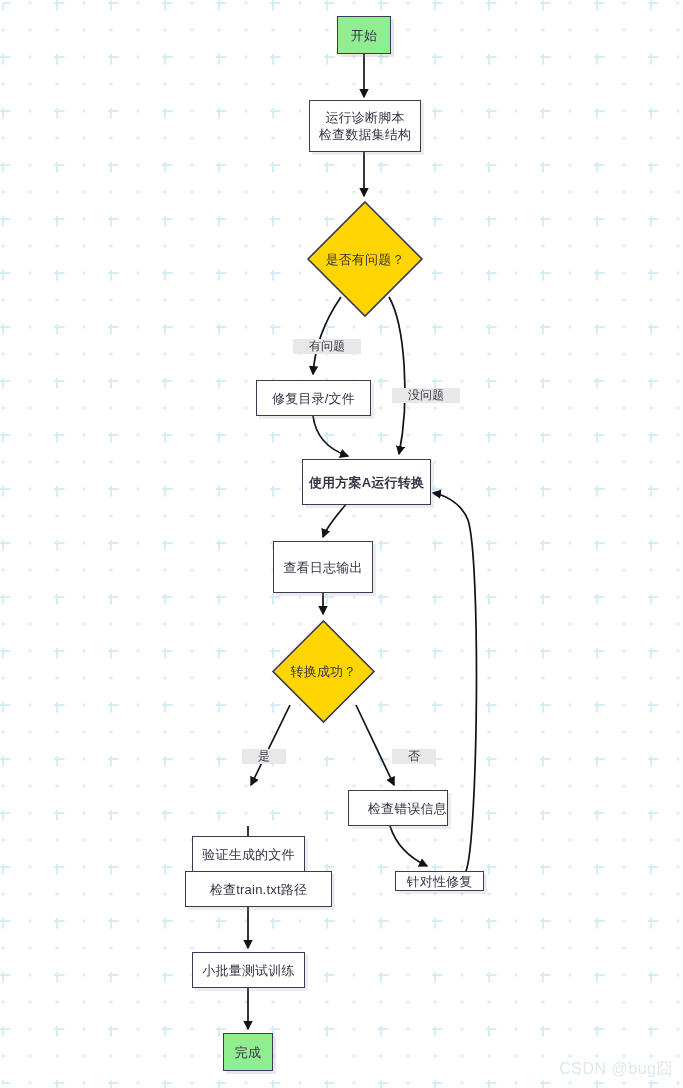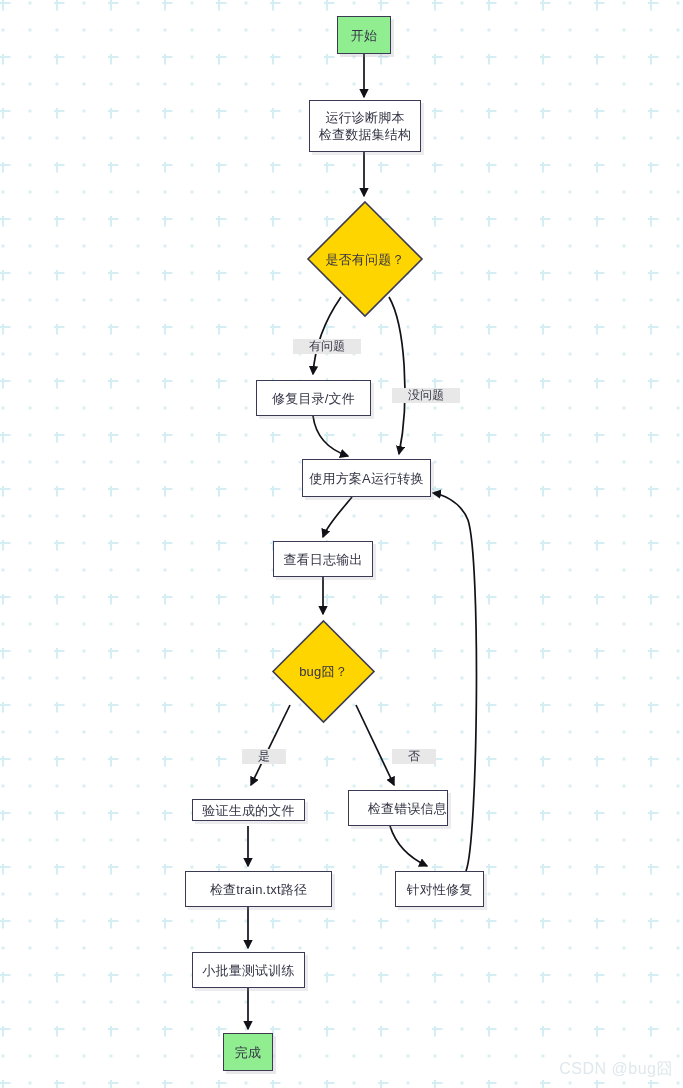--- a/index.html
+++ b/index.html
@@ -16,20 +16,21 @@
     background-color: #ffffff;
     background-image:
       
       linear-gradient(to right, #d6eef2 0 0),
       linear-gradient(to right, #d6eef2 0 0),
       
       radial-gradient(circle at 2px 2px, #d6eef2 1.6px, transparent 1.7px);
     background-size: 54px 54px, 54px 54px, 27px 27px;
     background-position: 0 0, 0 0, 2px 2px;
     font-family: "Liberation Sans", "DejaVu Sans", sans-serif;
+    border-radius: 11px;
   }
   
   #grid {
     position: absolute;
     inset: 0;
     z-index: 0;
     pointer-events: none;
   }
   #edges {
     position: absolute;
@@ -152,48 +153,48 @@
     <svg class="diamond-shape" viewBox="0 0 120 120">
       <polygon points="60,3 117,60 60,117 3,60" fill="#ffd500" stroke="#3a3a55" stroke-width="1.6"></polygon>
     </svg>
     <span class="diamond-label">是否有问题？</span>
   </div>
 
   <div class="node rect" style="left:256px; top:380px; width:115px; height:36px;">
     <span>修复目录/文件</span>
   </div>
 
-  <div class="node rect" style="left:302px; top:459px; width:129px; height:38px;">
+  <div class="node rect" style="left:302px; top:459px; width:129px; height:46px;font-weight:bold;">
     <span>使用方案A运行转换</span>
   </div>
 
-  <div class="node rect" style="left:273px; top:541px; width:100px; height:36px;">
+  <div class="node rect" style="left:273px; top:541px; width:100px; height:52px;">
     <span>查看日志输出</span>
   </div>
 
   <div class="node diamond" style="left:270px; top:618px; width:107px; height:107px;">
     <svg class="diamond-shape" viewBox="0 0 107 107">
       <polygon points="53.5,3 104,53.5 53.5,104 3,53.5" fill="#ffd500" stroke="#3a3a55" stroke-width="1.6"></polygon>
     </svg>
-    <span class="diamond-label">bug囧？</span>
-  </div>
-
-  <div class="node rect" style="left:192px; top:799px; width:113px; height:22px;">
+    <span class="diamond-label">转换成功？</span>
+  </div>
+
+  <div class="node rect" style="left:192px; top:836px; width:113px; height:36px;">
     <span>验证生成的文件</span>
   </div>
 
   <div class="node rect" style="left:348px; top:790px; width:100px; height:36px;justify-content:flex-end;">
     <span>检查错误信息</span>
   </div>
 
   <div class="node rect" style="left:185px; top:871px; width:147px; height:36px;">
     <span>检查train.txt路径</span>
   </div>
 
-  <div class="node rect" style="left:395px; top:871px; width:89px; height:36px;">
+  <div class="node rect" style="left:395px; top:871px; width:89px; height:20px;">
     <span>针对性修复</span>
   </div>
 
   <div class="node rect" style="left:192px; top:952px; width:113px; height:36px;text-align:center;">
     <span>小批量测试训练</span>
   </div>
 
   <div class="node terminal" style="left:223px; top:1033px; width:50px; height:38px;">
     <span>完成</span>
   </div>

